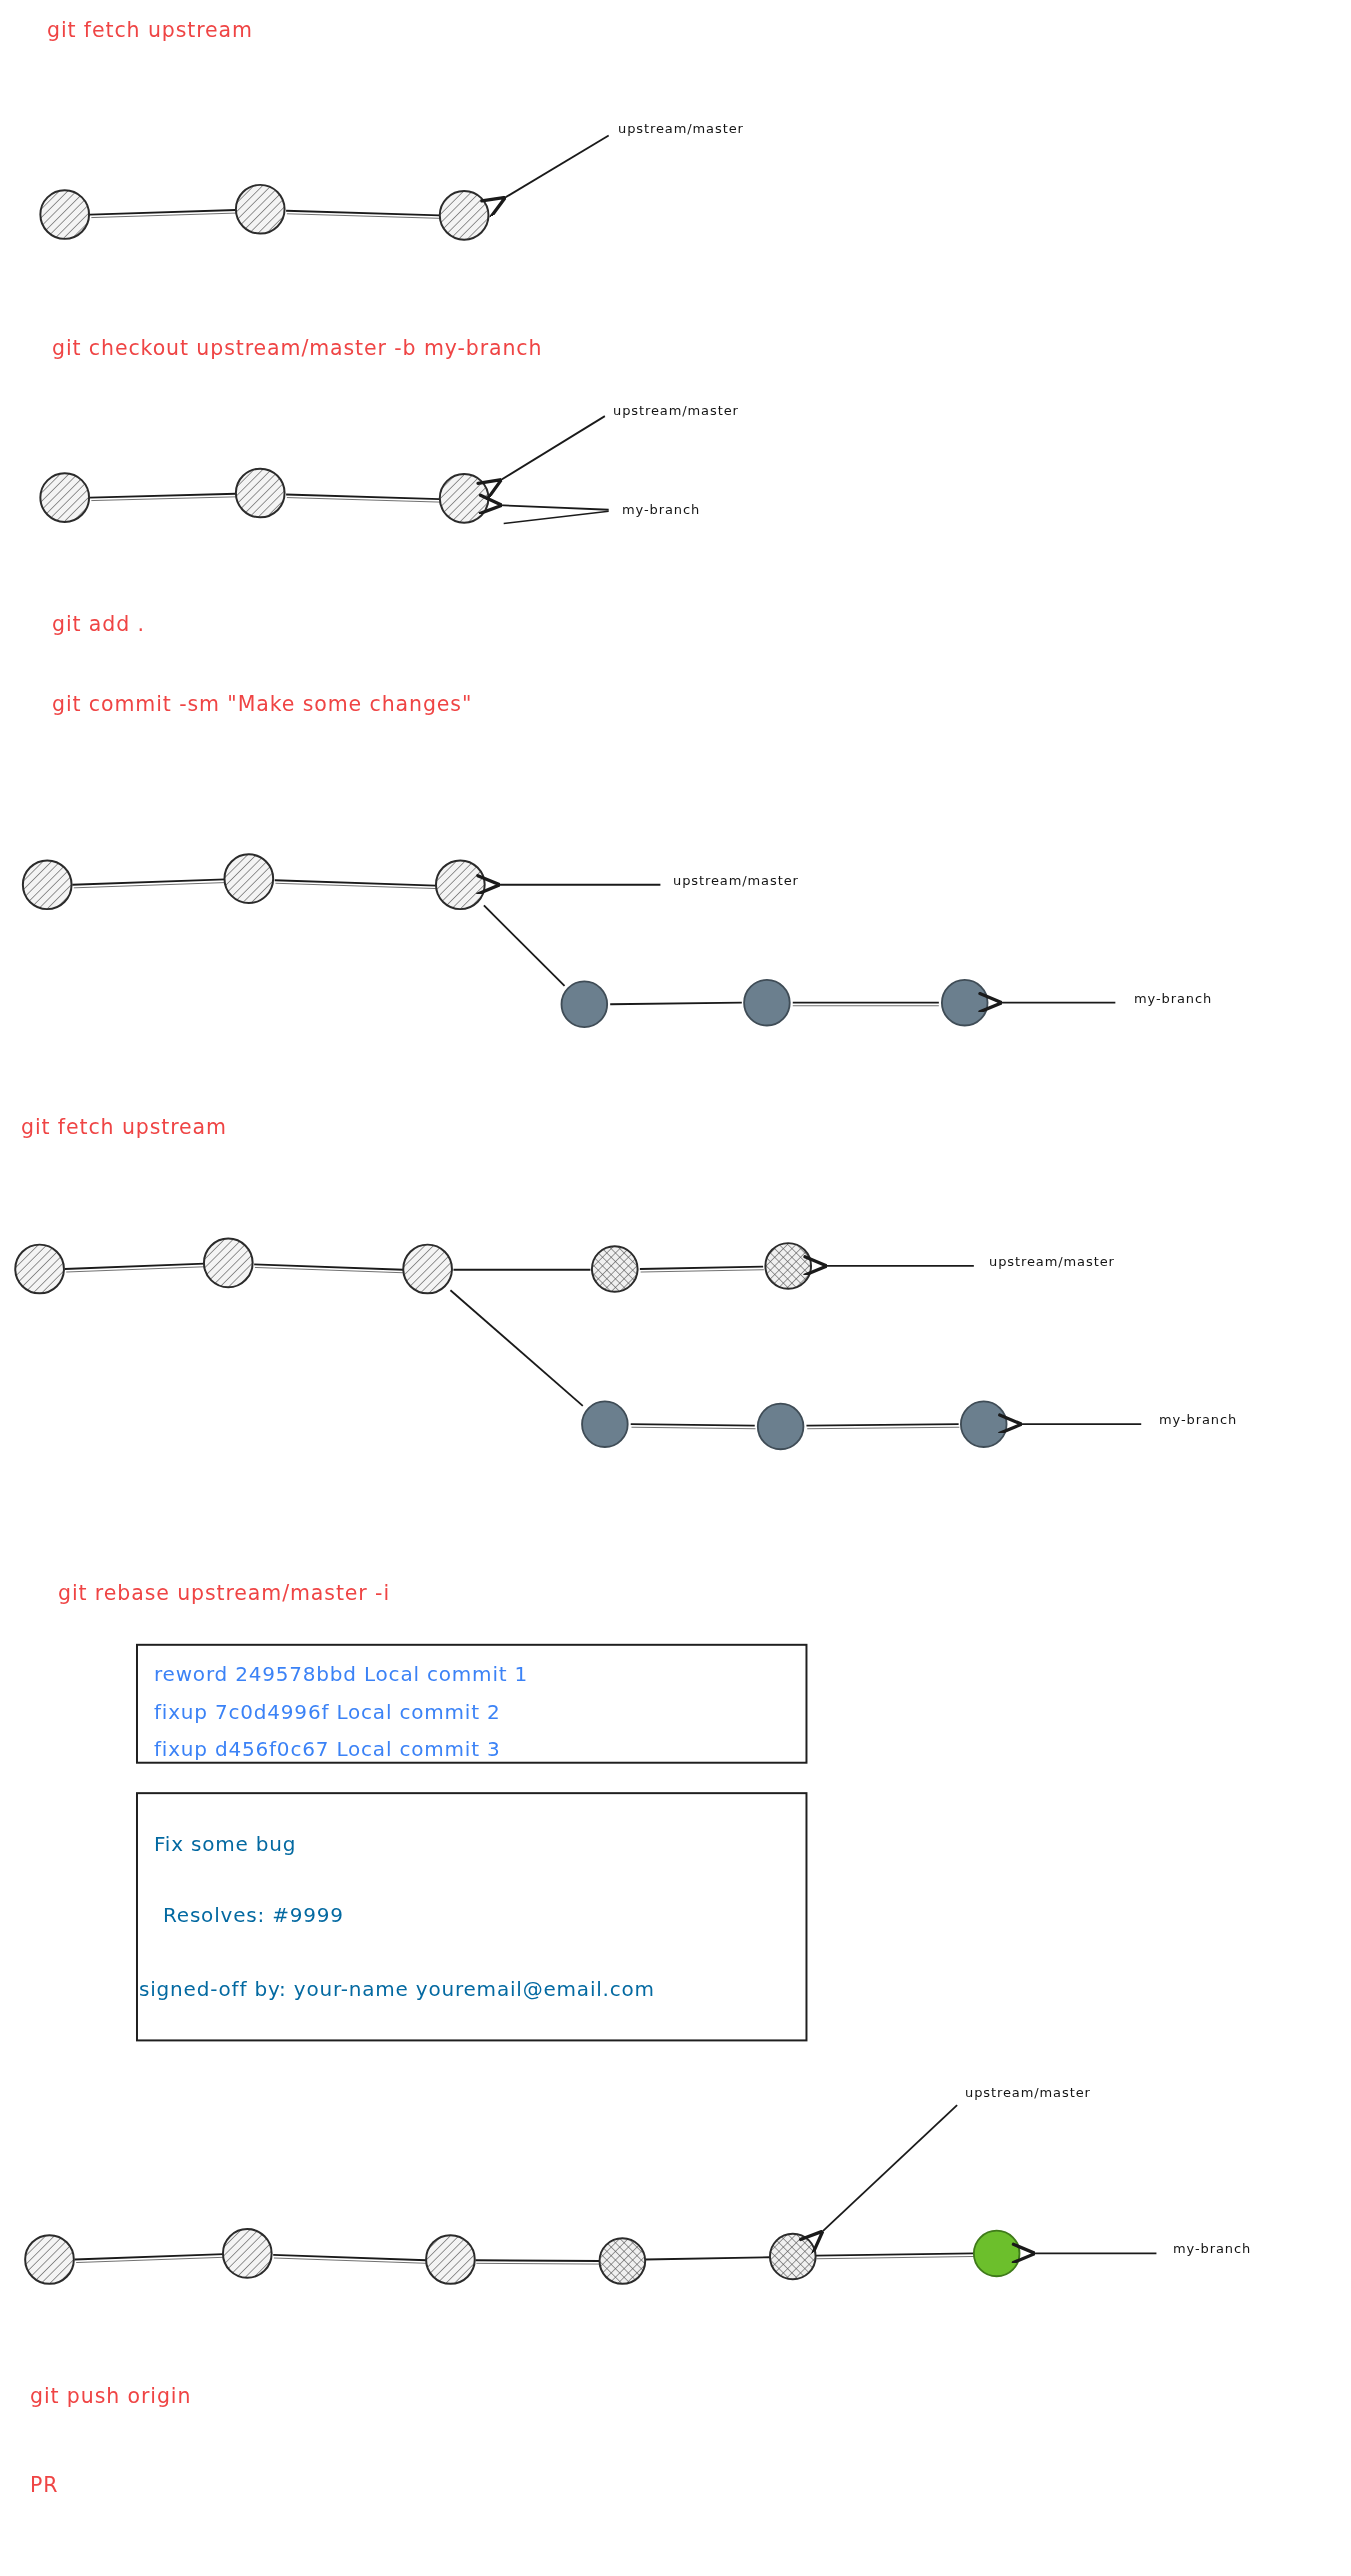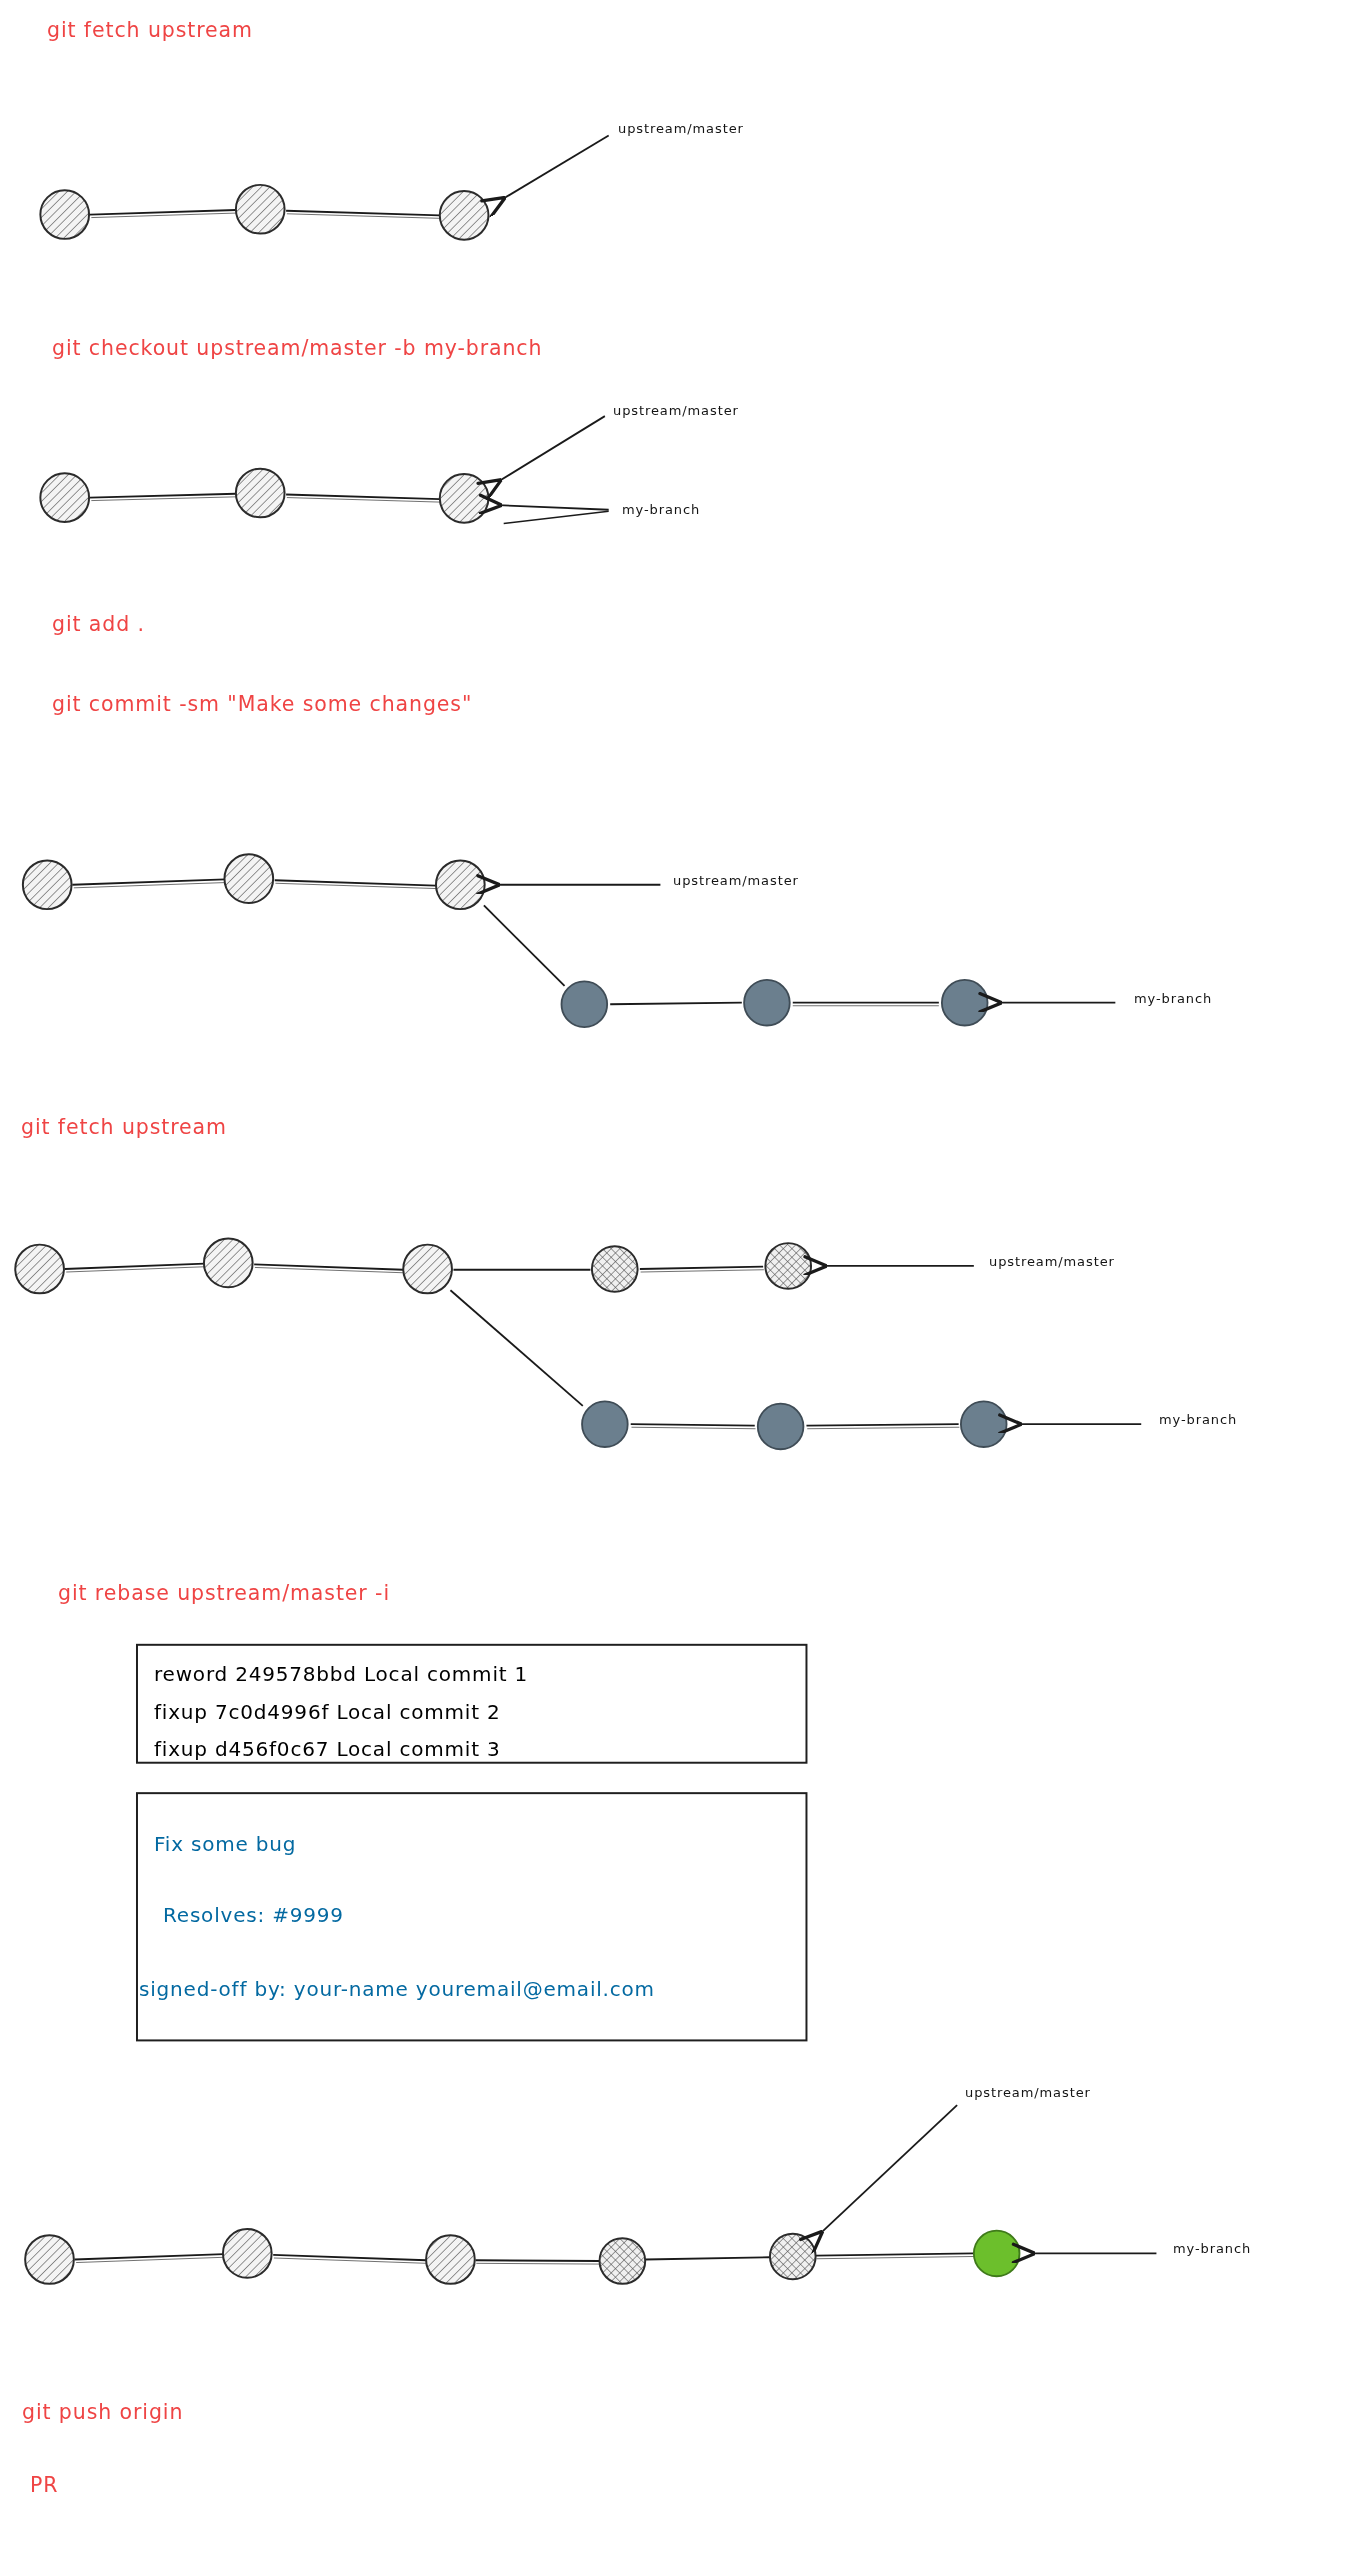--- a/index.html
+++ b/index.html
@@ -35,21 +35,21 @@
     font-size: 13px;
     letter-spacing: 0.9px;
     color: #141414;
     white-space: nowrap;
   }
   .boxtext {
     position: absolute;
     font-family: "DejaVu Sans", sans-serif;
     font-size: 20px;
     letter-spacing: 0.8px;
-    color: #000000;
+    color: #3b82f6;
     white-space: nowrap;
   }
   .boxtext.teal2 { color: #0369a1; }
   svg { display: block; }
 </style>
 </head>
 <body>
 
 <svg id="canvas" viewBox="0 0 1777 3386" xmlns="http://www.w3.org/2000/svg">
   <defs>
@@ -173,21 +173,21 @@
   <path d="M 1258 2767 L 1078 2936" fill="none" stroke="#1a1a1a" stroke-width="2.4" marker-end="url(#arrowhead)"></path>
   <path d="M 1520 2962 L 1356 2962" fill="none" stroke="#1a1a1a" stroke-width="2.4" marker-end="url(#arrowhead)"></path>
 </svg>
 
 <div class="cmd" style="left:47px; top:18px;">git fetch upstream</div>
 <div class="cmd" style="left:52px; top:336px;">git checkout upstream/master -b my-branch</div>
 <div class="cmd" style="left:52px; top:612px;">git add .</div>
 <div class="cmd" style="left:52px; top:692px;">git commit -sm "Make some changes"</div>
 <div class="cmd" style="left:21px; top:1115px;">git fetch upstream</div>
 <div class="cmd" style="left:30px; top:1581px;margin-left:28px;">git rebase upstream/master -i</div>
-<div class="cmd" style="left:22px; top:2384px;margin-top:16px;">git push origin</div>
+<div class="cmd" style="left:30px; top:2384px;">git push origin</div>
 <div class="cmd" style="left:30px; top:2473px;">PR</div>
 
 <div class="lbl" style="left:618px; top:121px;">upstream/master</div>
 <div class="lbl" style="left:613px; top:403px;">upstream/master</div>
 <div class="lbl" style="left:622px; top:502px;">my-branch</div>
 <div class="lbl" style="left:673px; top:873px;">upstream/master</div>
 <div class="lbl" style="left:1134px; top:991px;">my-branch</div>
 <div class="lbl" style="left:989px; top:1254px;">upstream/master</div>
 <div class="lbl" style="left:1159px; top:1412px;">my-branch</div>
 <div class="lbl" style="left:965px; top:2085px;">upstream/master</div>

